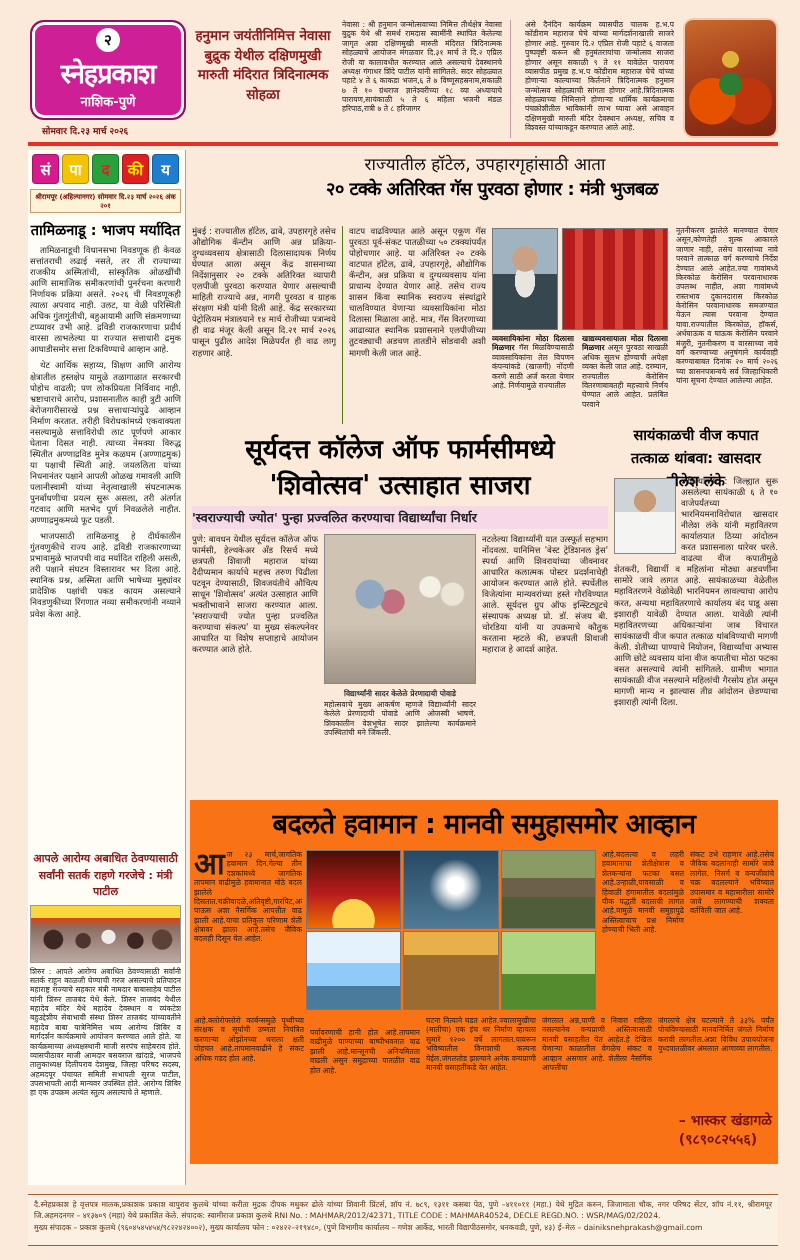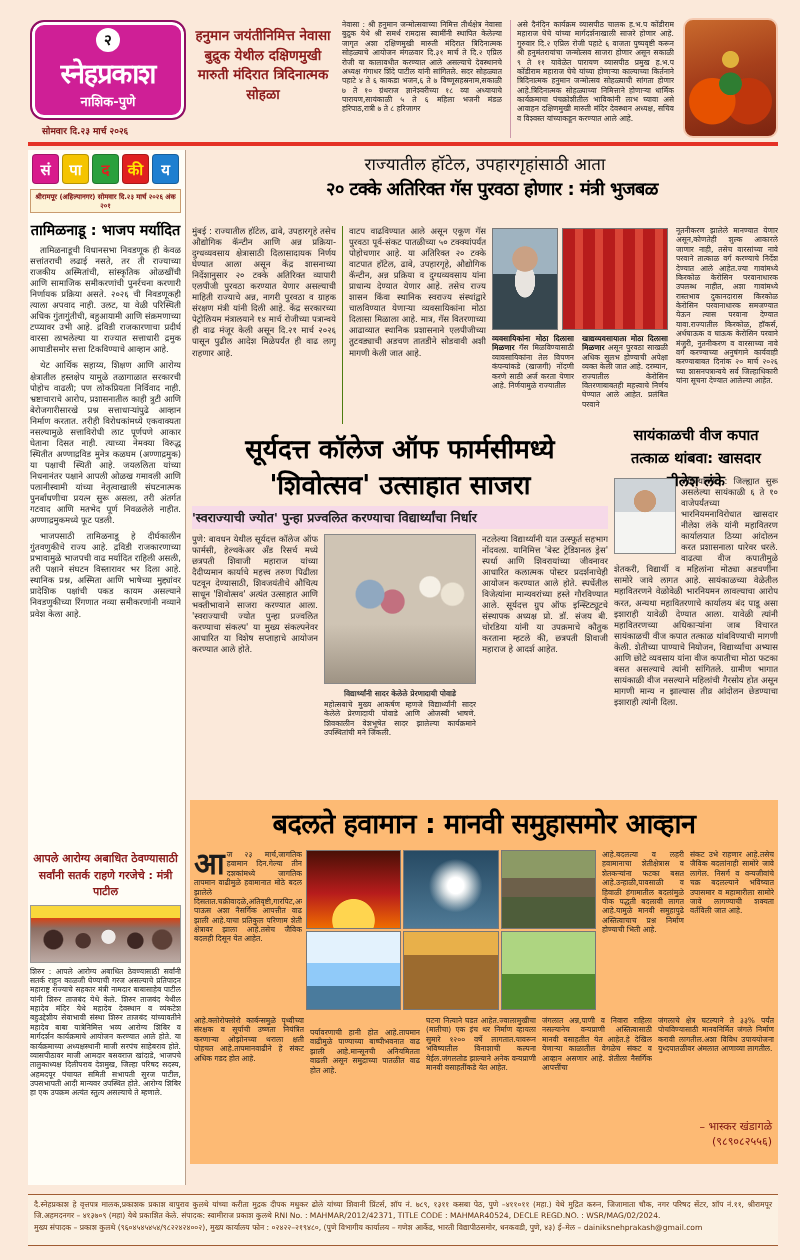--- a/index.html
+++ b/index.html
@@ -24,21 +24,21 @@
   .mast-sub { position:absolute; left:0; right:0; top:70px; color:#fff;
       font-size:13px; font-weight:bold; }
   .mast-date { left:42px; top:124px; width:140px; font-size:9px; font-weight:bold;
       color:#7a1010; }
 
   
   .ts-head { left:192px; top:26px; width:142px; font-size:13.5px; line-height:1.45;
       font-weight:bold; color:#8b1a1a; text-align:center; }
   .ts-col { top:20px; height:118px; }
   .ts-col1 { left:342px; width:160px; }
-  .ts-col2 { left:510px; width:164px; border-left:1px solid #c9a; padding-left:6px; }
+  .ts-col2 { left:510px; width:164px; border-left:1px solid #c9a; padding-left:14px; }
   .deity-photo { left:683px; top:18px; width:95px; height:120px; border-radius:10px;
       border:2px solid #f4c9b0;
       background:
         radial-gradient(circle at 50% 34%, #e0b23c 0 9%, transparent 10%),
         radial-gradient(circle at 50% 55%, #2f7d32 0 14%, transparent 15%),
         radial-gradient(circle at 30% 70%, #e65100 0 22%, transparent 23%),
         radial-gradient(circle at 70% 70%, #bf360c 0 22%, transparent 23%),
         linear-gradient(165deg, #c96a2d 0%, #a63f1b 45%, #7c2410 100%); }
 
   .top-rule { left:28px; top:142px; width:750px; height:4px; background:#e53125; }
@@ -124,21 +124,21 @@
   .lanke-head { left:614px; top:424px; width:164px; text-align:center; font-size:14.5px;
       line-height:1.6; font-weight:bold; color:#000; }
   .lanke-body { left:614px; top:476px; width:164px; height:320px; }
   .lanke-photo { float:left; width:62px; height:76px; margin:2px 5px 2px 0;
       border:1px solid #888;
       background:
         radial-gradient(circle at 50% 30%, #c99a76 0 18%, transparent 19%),
         linear-gradient(180deg, #cfd4d8 0 45%, #f4f4f2 45% 100%); }
 
   
-  .climate { left:190px; top:800px; width:588px; height:364px; background:#fdba74; }
+  .climate { left:190px; top:800px; width:588px; height:364px; background:#f97316; }
   .climate-head { position:absolute; left:0; top:4px; width:100%; text-align:center;
       font-size:27px; font-weight:bold; color:#000; letter-spacing:-.5px; }
   .cl-col { position:absolute; }
   .cl-a { left:4px; top:50px; width:108px; height:160px; }
   .dropcap { float:left; font-size:30px; line-height:.9; font-weight:bold;
       margin-right:2px; }
   .photo-grid { position:absolute; left:116px; top:50px; width:290px; height:160px;
       display:grid; grid-template-columns:1fr 1fr 1fr; grid-template-rows:1fr 1fr;
       gap:2px; }
   .photo-grid div { border:1px solid #777; }
@@ -152,22 +152,22 @@
       repeating-linear-gradient(70deg, transparent 0 10px, #5d3a14 10px 11px); }
   .ph-field { background:linear-gradient(180deg, #aed581 0 55%, #558b2f 55%); }
   .cl-d { left:412px; top:50px; width:82px; height:160px; }
   .cl-e { left:500px; top:50px; width:84px; height:160px; }
   .cl-bot { top:216px; height:132px; }
   .cl-b1 { left:4px; width:110px; }
   .cl-b2 { left:120px; width:110px;margin-top:12px; }
   .cl-b3 { left:236px; width:110px; }
   .cl-b4 { left:352px; width:110px; }
   .cl-b5 { left:468px; width:116px; height:100px; }
-  .cl-byline { position:absolute; right:6px; bottom:16px; text-align:right;
-      font-size:11px; font-weight:normal; color:#7a1010; }
+  .cl-byline { position:absolute; right:6px; bottom:16px; 
+      font-size:14px; font-weight:bold; color:#7a1010; }
 
   
   .footer { left:28px; top:1194px; width:750px; height:52px;
       border-top:1px solid #a05c32; border-bottom:1px solid #a05c32;
       padding:4px 6px; background:#fbf1e2; }
   .footer p { font-size:7.6px; line-height:1.5; color:#5a2d0c; text-align:justify; }
 </style>
 </head>
 <body>
 

